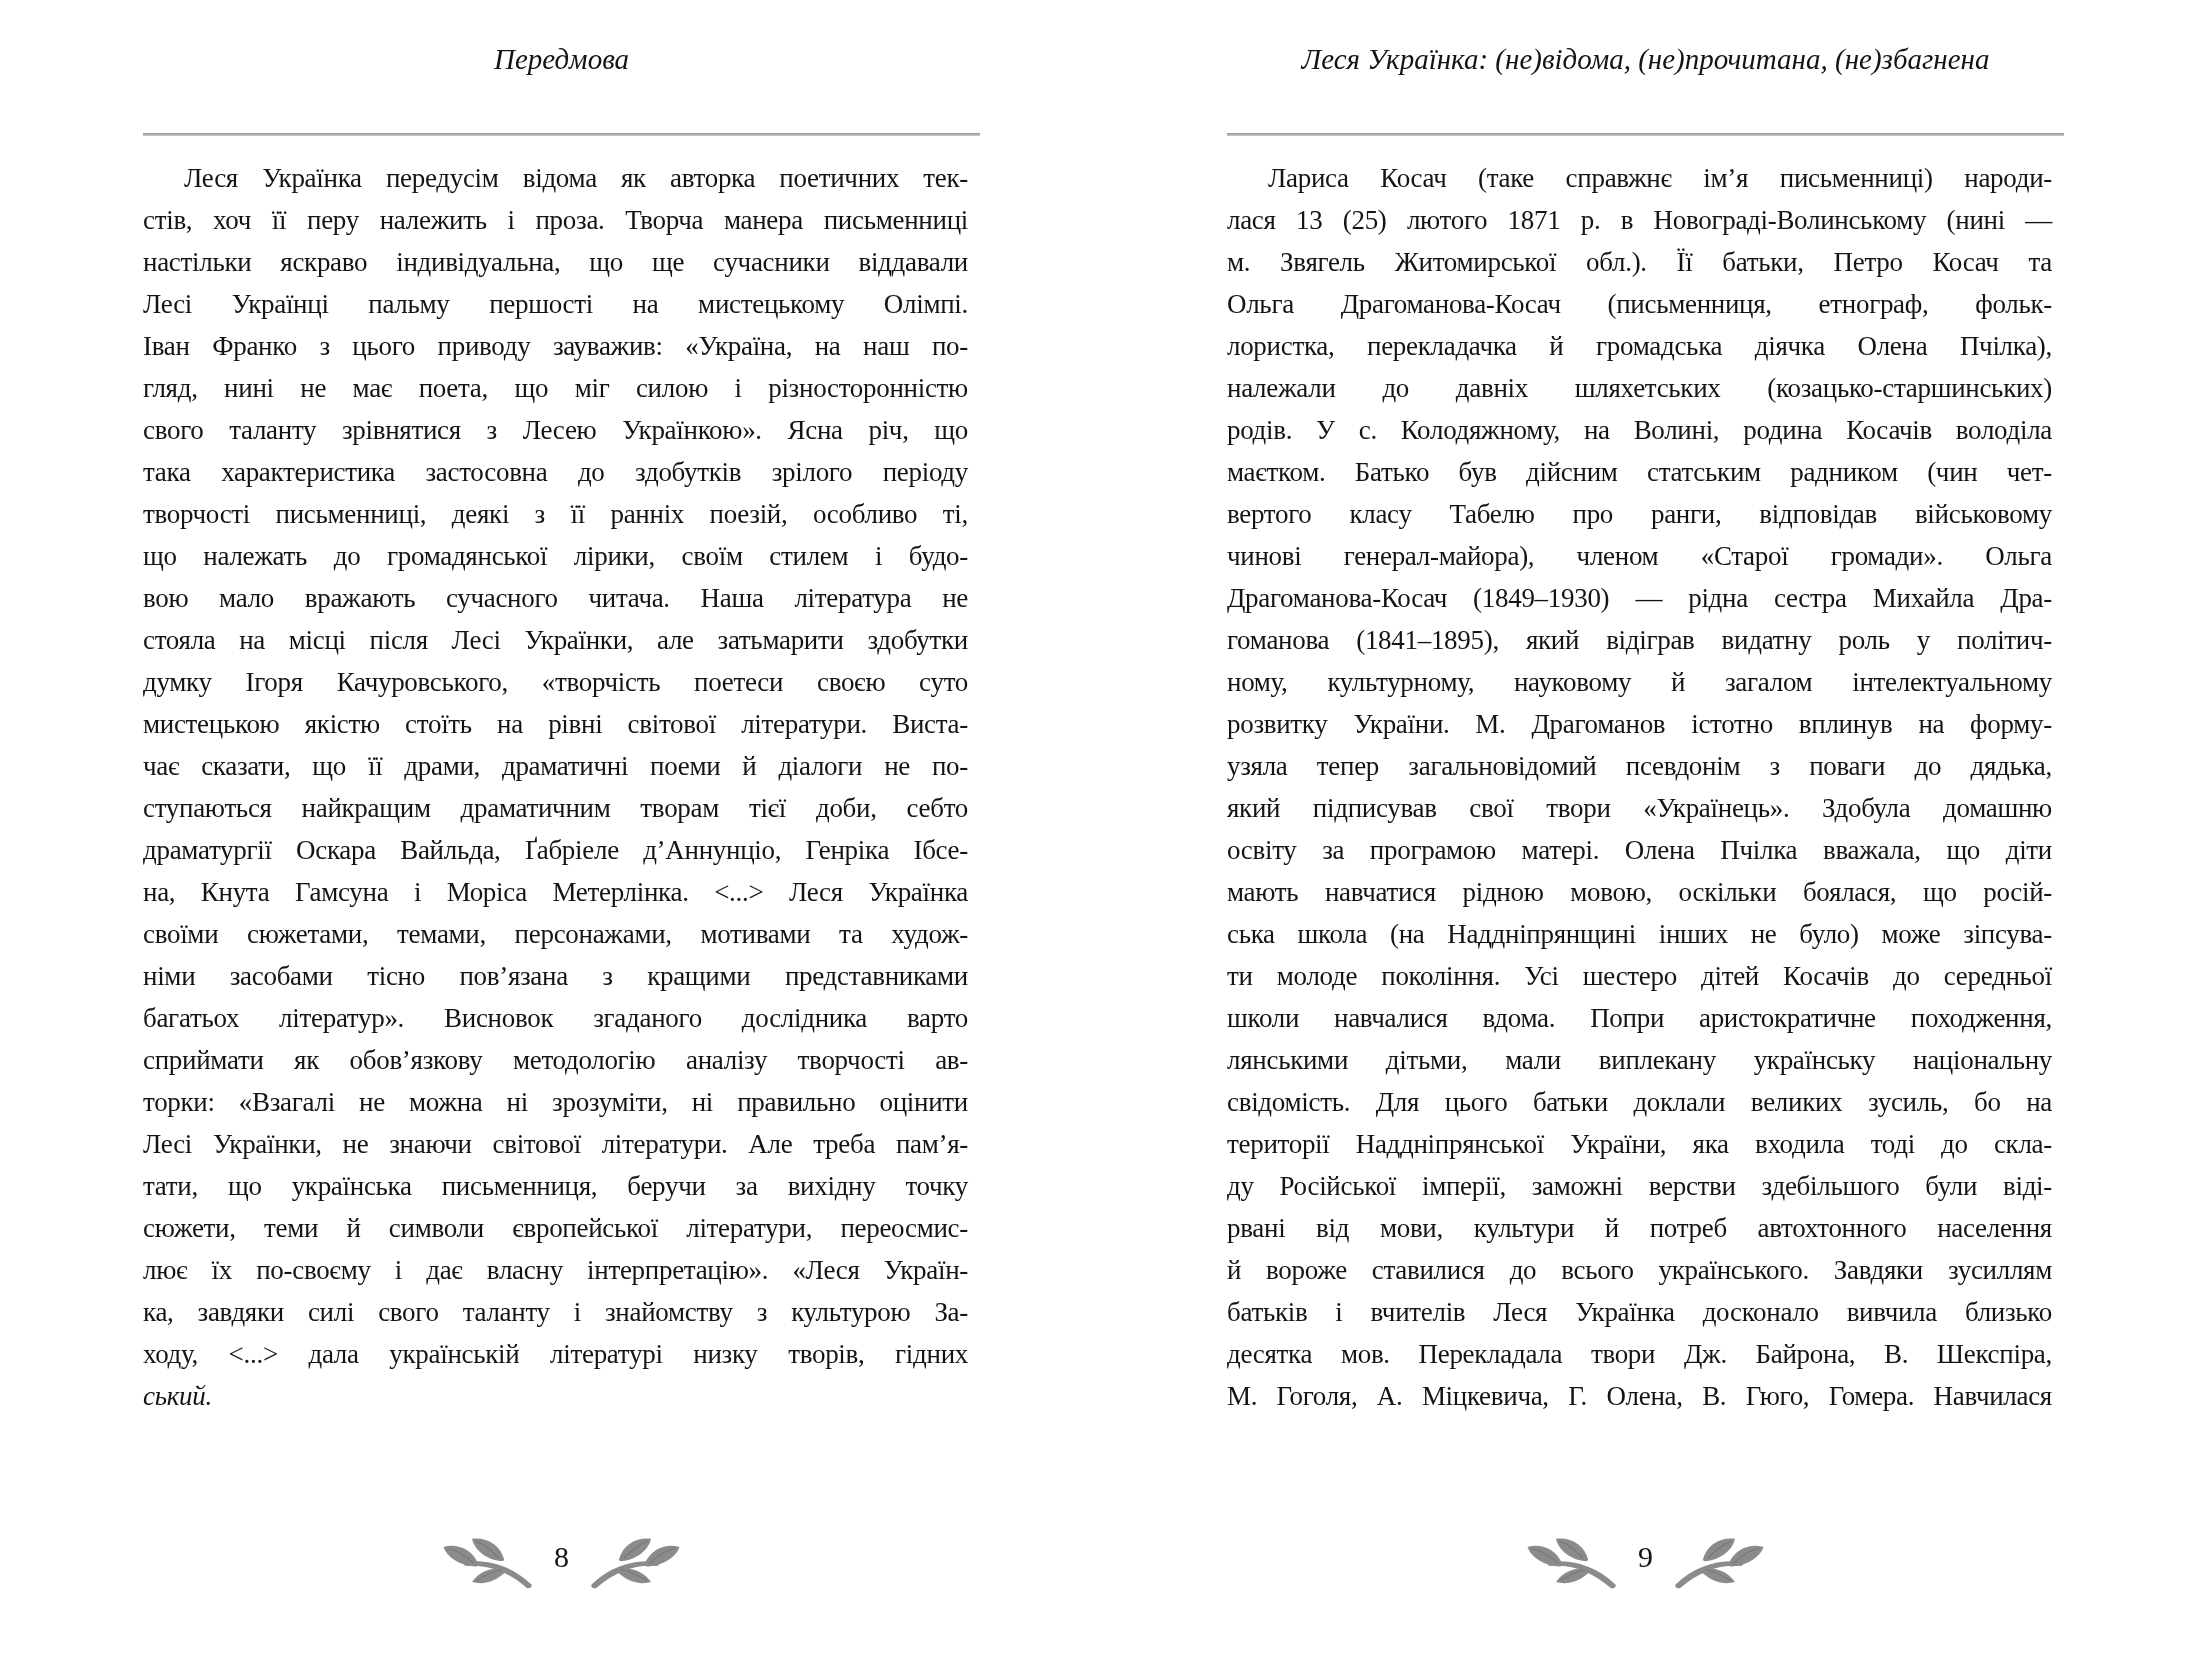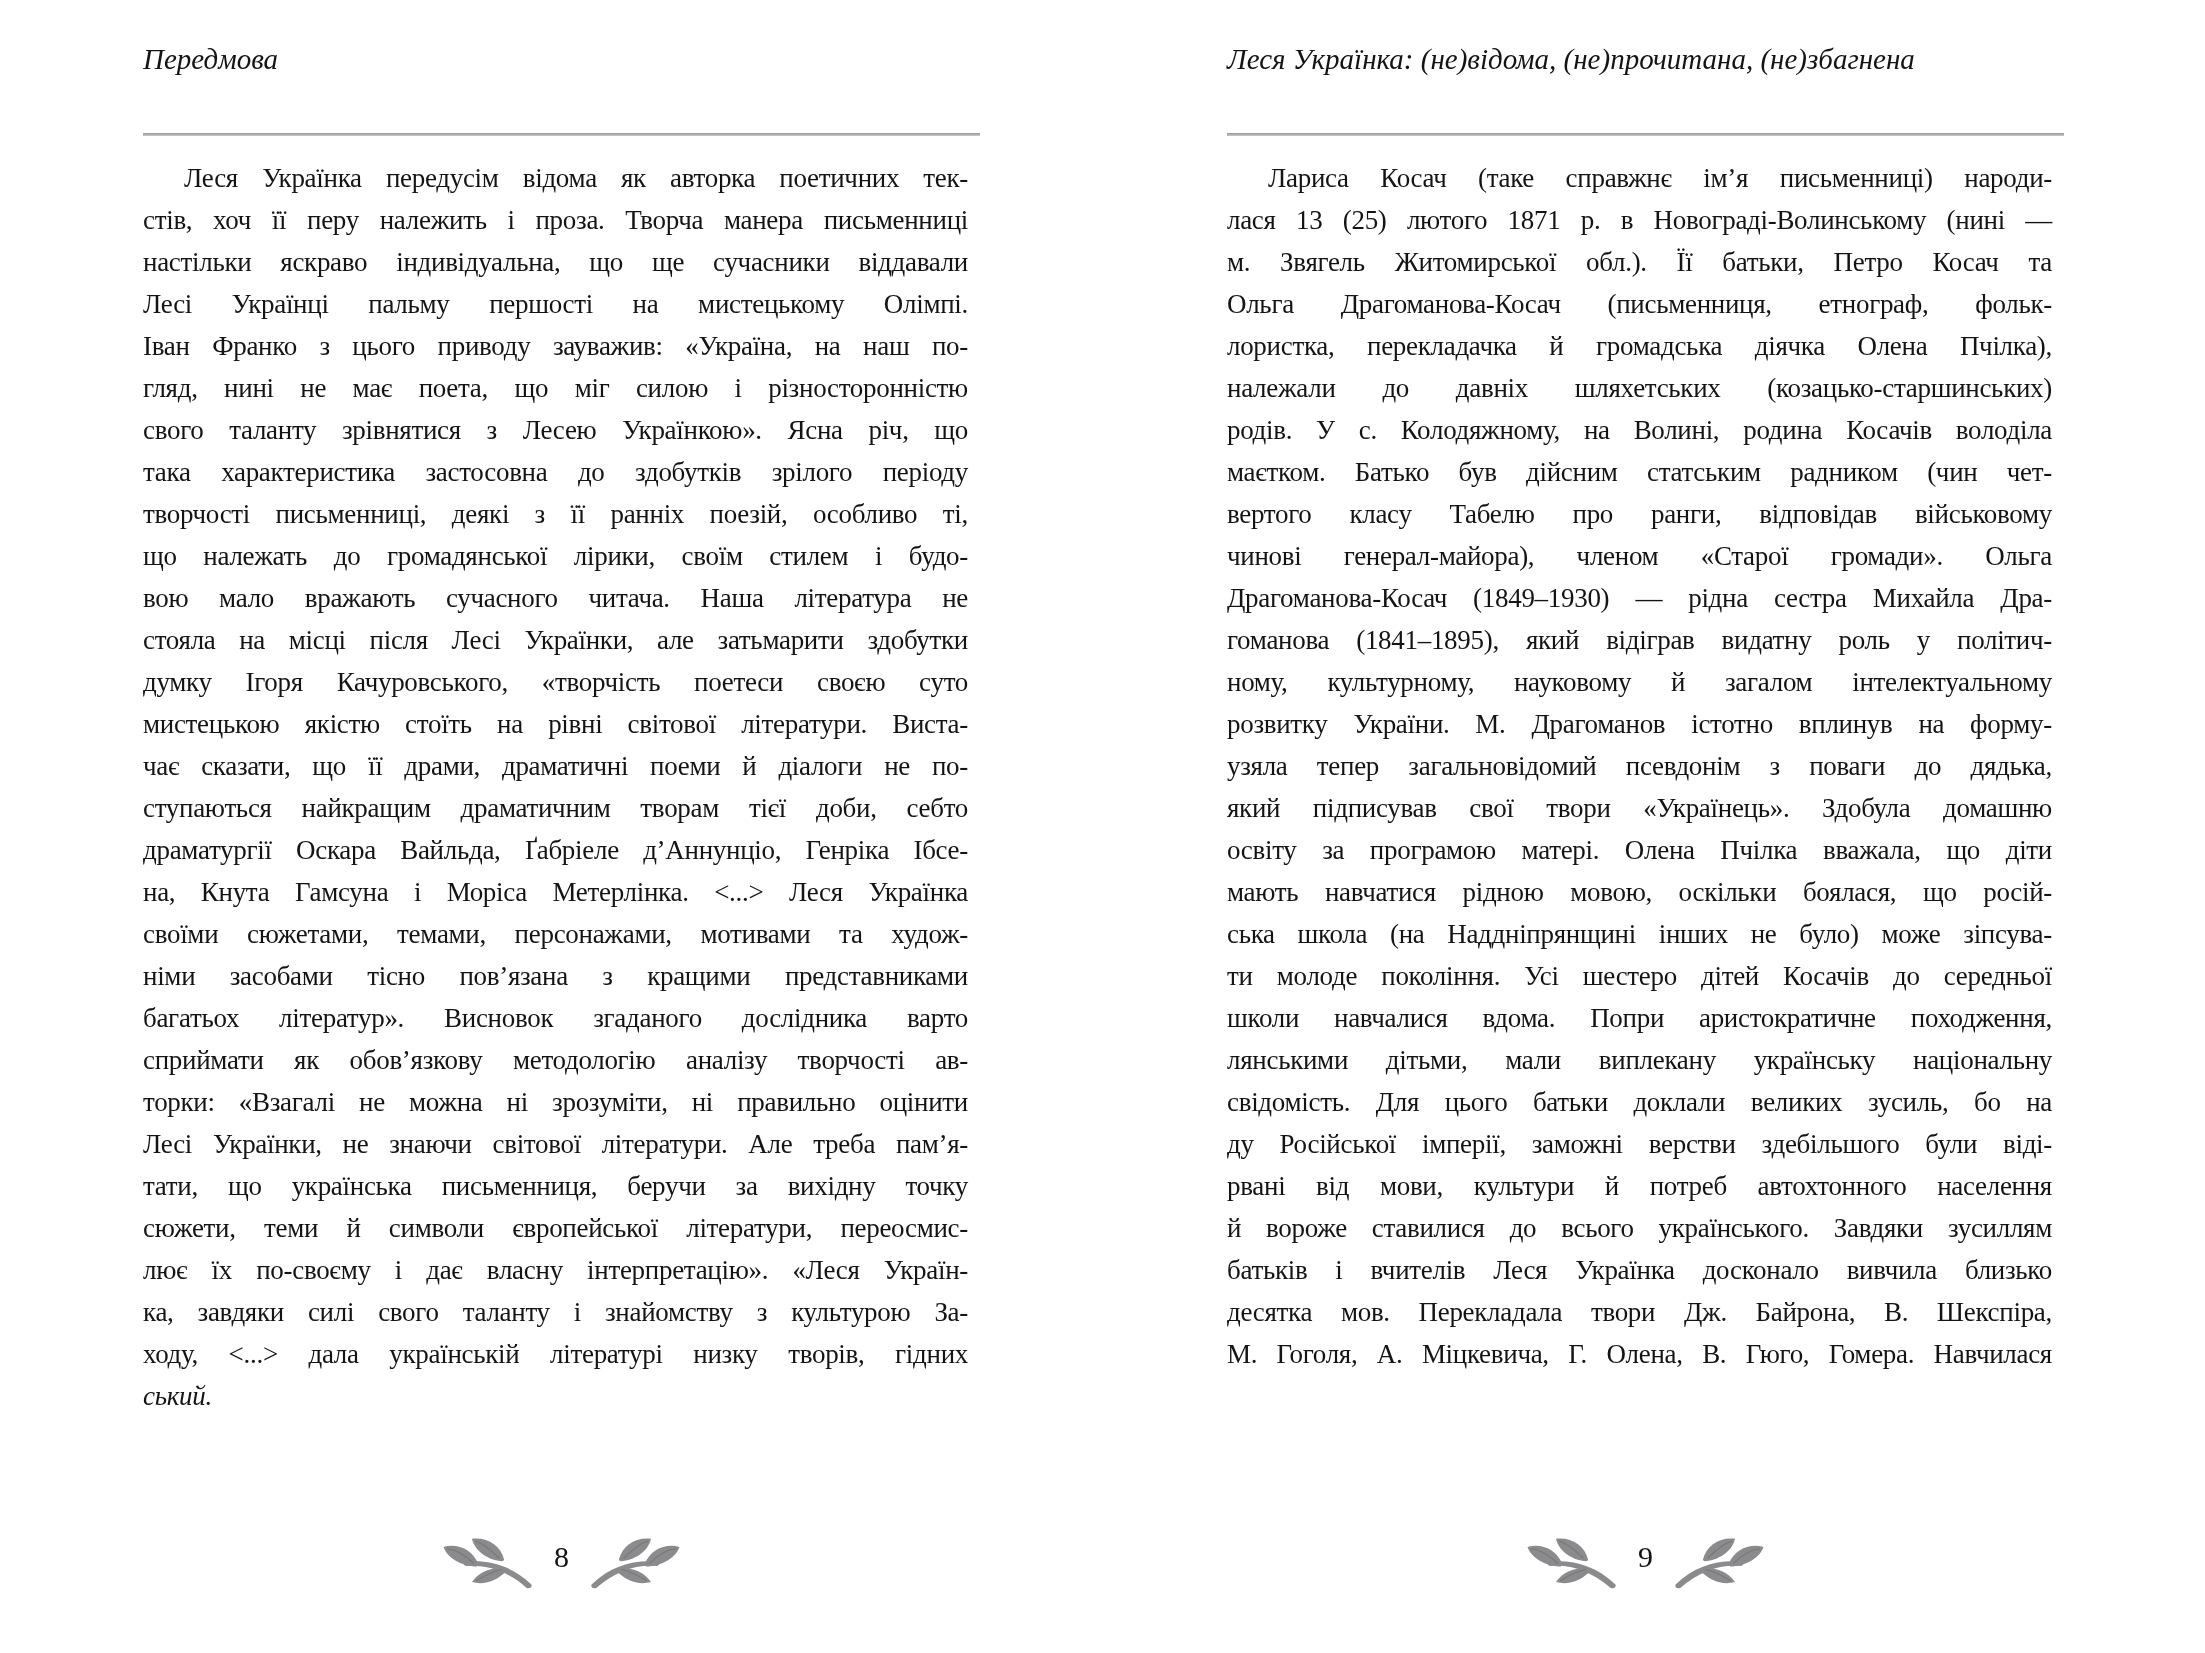--- a/index.html
+++ b/index.html
@@ -16,21 +16,21 @@
     top: 0;
     width: 837px;
     height: 1654px;
   }
   .page.left  { left: 143px; }
   .page.right { left: 1227px; }
 
   .running-header {
     position: absolute;
     top: 42px; left: 0; right: 0;
-    text-align: left;
+    text-align: center;
     font-style: italic;
     font-size: 29px;
     line-height: 1.2;
     color: var(--text, #141414);
     white-space: nowrap;
   }
   .header-rule {
     position: absolute;
     top: 133px; left: 0; right: 0;
     height: 2.5px;
@@ -158,20 +158,21 @@
       <div class="line">розвитку України. М. Драгоманов істотно вплинув на форму-</div>
       <div class="line">узяла тепер загальновідомий псевдонім з поваги до дядька,</div>
       <div class="line">який підписував свої твори «Українець». Здобула домашню</div>
       <div class="line">освіту за програмою матері. Олена Пчілка вважала, що діти</div>
       <div class="line">мають навчатися рідною мовою, оскільки боялася, що росій-</div>
       <div class="line">ська школа (на Наддніпрянщині інших не було) може зіпсува-</div>
       <div class="line">ти молоде покоління. Усі шестеро дітей Косачів до середньої</div>
       <div class="line">школи навчалися вдома. Попри аристократичне походження,</div>
       <div class="line">лянськими дітьми, мали виплекану українську національну</div>
       <div class="line">свідомість. Для цього батьки доклали великих зусиль, бо на</div>
+      <div class="line">території Наддніпрянської України, яка входила тоді до скла-</div>
       <div class="line">ду Російської імперії, заможні верстви здебільшого були віді-</div>
       <div class="line">рвані від мови, культури й потреб автохтонного населення</div>
       <div class="line">й вороже ставилися до всього українського. Завдяки зусиллям</div>
       <div class="line">батьків і вчителів Леся Українка досконало вивчила близько</div>
       <div class="line">десятка мов. Перекладала твори Дж. Байрона, В. Шекспіра,</div>
       <div class="line">М. Гоголя, А. Міцкевича, Г. Олена, В. Гюго, Гомера. Навчилася</div>
     </div>
   <div class="page-footer">
     <svg class="branch mirrored" viewBox="0 0 180 100" aria-hidden="true">
         <use href="#laurel-branch"></use>

